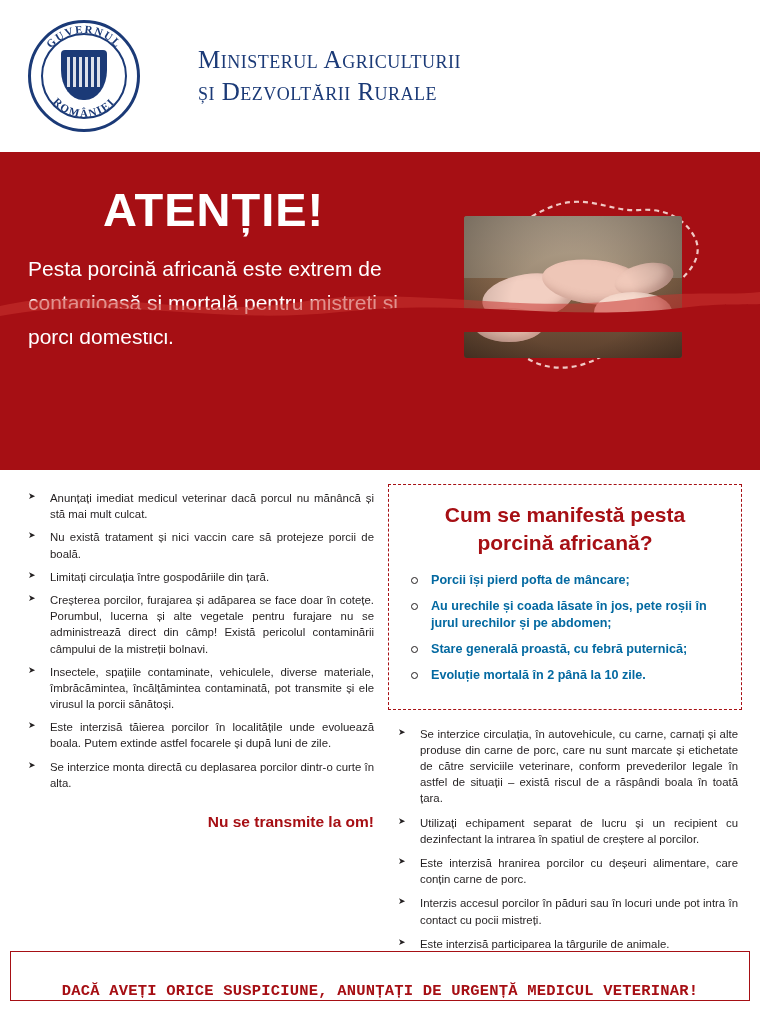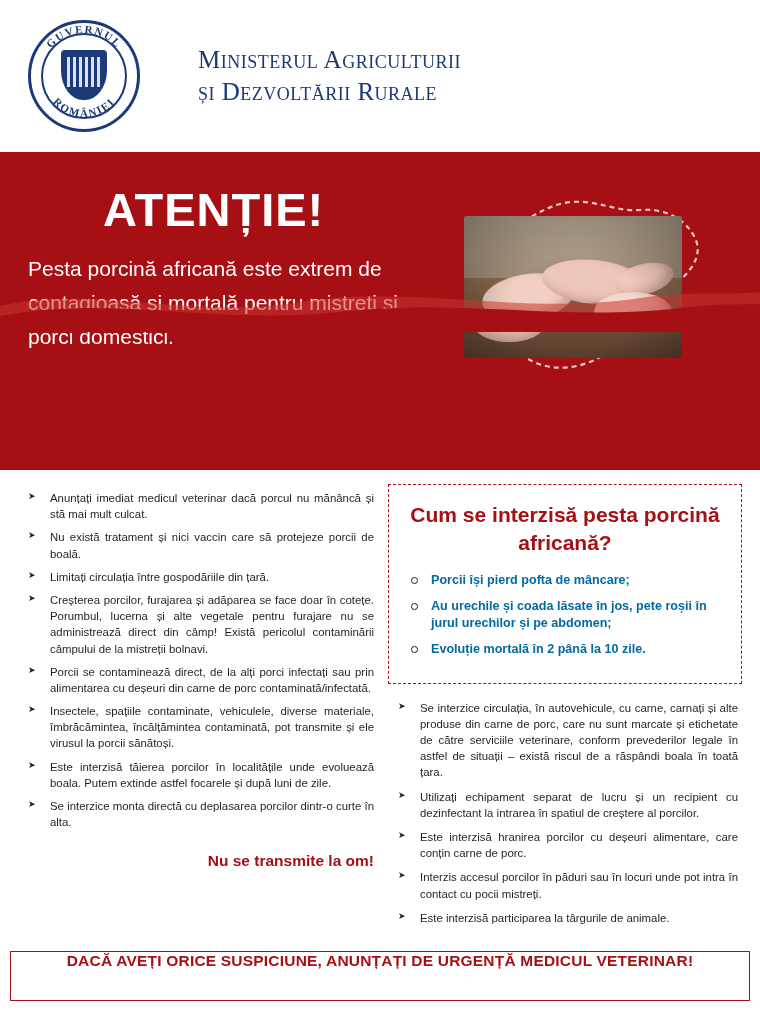--- a/index.html
+++ b/index.html
@@ -271,22 +271,23 @@
 
   
   .footer {
     position: absolute;
     left: 10px;
     right: 10px;
     bottom: 12px;
     height: 48px;
     border: 1.5px solid #a60f14;
     display: flex;
-    align-items: flex-start;
+    align-items: flex-end;
     justify-content: center;
+    font-family: Liberation Mono, monospace;
   }
   .footer span {
     color: #a60f14;
     font-weight: bold;
     font-size: 15.5px;
     letter-spacing: .2px;
     text-align: center;
   }
 </style>
 </head>
@@ -348,34 +349,34 @@
 </div>
 
 <div class="content">
 
   <div class="col-left">
     <ul class="arrow-list">
       <li>Anunțați imediat medicul veterinar dacă porcul nu mănâncă și stă mai mult culcat.</li>
       <li>Nu există tratament și nici vaccin care să protejeze porcii de boală.</li>
       <li>Limitați circulația între gospodăriile din țară.</li>
       <li>Creșterea porcilor, furajarea și adăparea se face doar în cotețe. Porumbul, lucerna și alte vegetale pentru furajare nu se administrează direct din câmp! Există pericolul contaminării câmpului de la mistreții bolnavi.</li>
-      <li>Porcii se contaminează direct, de la alți porci infectați sau prin alimentarea cu deșeuri din carne de porc contaminată/infectată.</li>
       <li>Insectele, spațiile contaminate, vehiculele, diverse materiale, îmbrăcămintea, încălțămintea contaminată, pot transmite și ele virusul la porcii sănătoși.</li>
       <li>Este interzisă tăierea porcilor în localitățile unde evoluează boala. Putem extinde astfel focarele și după luni de zile.</li>
       <li>Se interzice monta directă cu deplasarea porcilor dintr-o curte în alta.</li>
     </ul>
     <div class="no-transmit">Nu se transmite la om!</div>
   </div>
 
   <div class="col-right">
     <div class="panel">
-      <h2>Cum se interzisă pesta porcină africană?</h2>
+      <h2>Cum se manifestă pesta porcină africană?</h2>
       <ul class="circle-list">
         <li>Porcii își pierd pofta de mâncare;</li>
         <li>Au urechile și coada lăsate în jos, pete  roșii în jurul urechilor și pe abdomen;</li>
+        <li>Stare generală proastă, cu febră puternică;</li>
         <li>Evoluție mortală în 2 până la 10 zile.</li>
       </ul>
     </div>
 
     <div class="right-list-wrap">
       <ul class="arrow-list right">
         <li>Se interzice circulația, în autovehicule, cu carne, carnați și alte produse din carne de porc, care nu sunt marcate și etichetate de către serviciile veterinare, conform prevederilor legale în astfel de situații – există riscul de a răspândi boala în toată țara.</li>
         <li>Utilizați echipament separat de lucru și un recipient cu dezinfectant la intrarea în spatiul de creștere al porcilor.</li>
         <li>Este interzisă hranirea porcilor cu deșeuri alimentare, care conțin carne de porc.</li>
         <li>Interzis accesul porcilor în păduri sau în locuri unde pot intra în contact cu pocii mistreți.</li>

